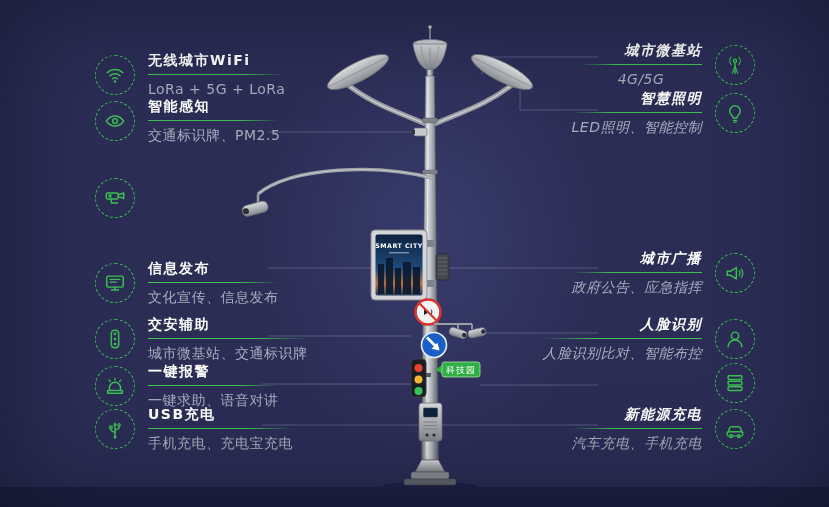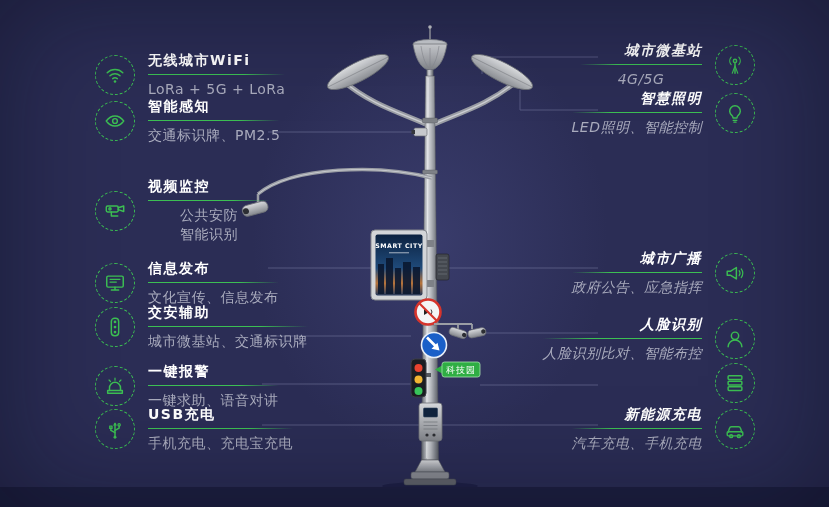--- a/index.html
+++ b/index.html
@@ -232,44 +232,38 @@
 
   <div class="feat left" style="top:178px">
     <span class="icon-circle">
       <svg width="22" height="22" viewBox="0 0 24 24" fill="none" stroke="#3cbf53" stroke-width="1.6" stroke-linecap="round" stroke-linejoin="round">
         <rect x="2.5" y="6.5" width="13" height="6.5" rx="1.5"></rect>
           <path d="M15.5 8.5l6-2v6l-6-2"></path>
         <path d="M8 13v4.5h7"></path>
           <circle cx="6.5" cy="9.7" r="1.2"></circle>
       </svg>
     </span>
-    <div class="feat-text">
-      <div class="feat-title">视频监控</div>
-      <div class="feat-underline"></div>
-      <div class="feat-sub">公共安防</div>
-      <div class="feat-sub">智能识别</div>
-    </div>
   </div>
 
   <div class="feat left" style="top:260px">
     <span class="icon-circle">
       <svg width="22" height="22" viewBox="0 0 24 24" fill="none" stroke="#3cbf53" stroke-width="1.6" stroke-linecap="round" stroke-linejoin="round">
         <rect x="3" y="4.5" width="18" height="12" rx="1.5"></rect>
           <path d="M12 16.5v3.2M8 19.7h8"></path>
         <path d="M6.5 8h11M6.5 11h7" stroke-width="1.2"></path>
       </svg>
     </span>
     <div class="feat-text">
       <div class="feat-title">信息发布</div>
       <div class="feat-underline"></div>
       <div class="feat-sub">文化宣传、信息发布</div>
     </div>
   </div>
 
-  <div class="feat left" style="top:304px">
+  <div class="feat left" style="top:316px">
     <span class="icon-circle">
       <svg width="22" height="22" viewBox="0 0 24 24" fill="none" stroke="#3cbf53" stroke-width="1.6" stroke-linecap="round" stroke-linejoin="round">
         <rect x="8" y="2.5" width="8" height="19" rx="3.5"></rect>
         <circle cx="12" cy="6.5" r="1.5" fill="#3cbf53" stroke="none"></circle>
         <circle cx="12" cy="12" r="1.5" fill="#3cbf53" stroke="none"></circle>
         <circle cx="12" cy="17.5" r="1.5" fill="#3cbf53" stroke="none"></circle>
       </svg>
     </span>
     <div class="feat-text">
       <div class="feat-title">交安辅助</div>

